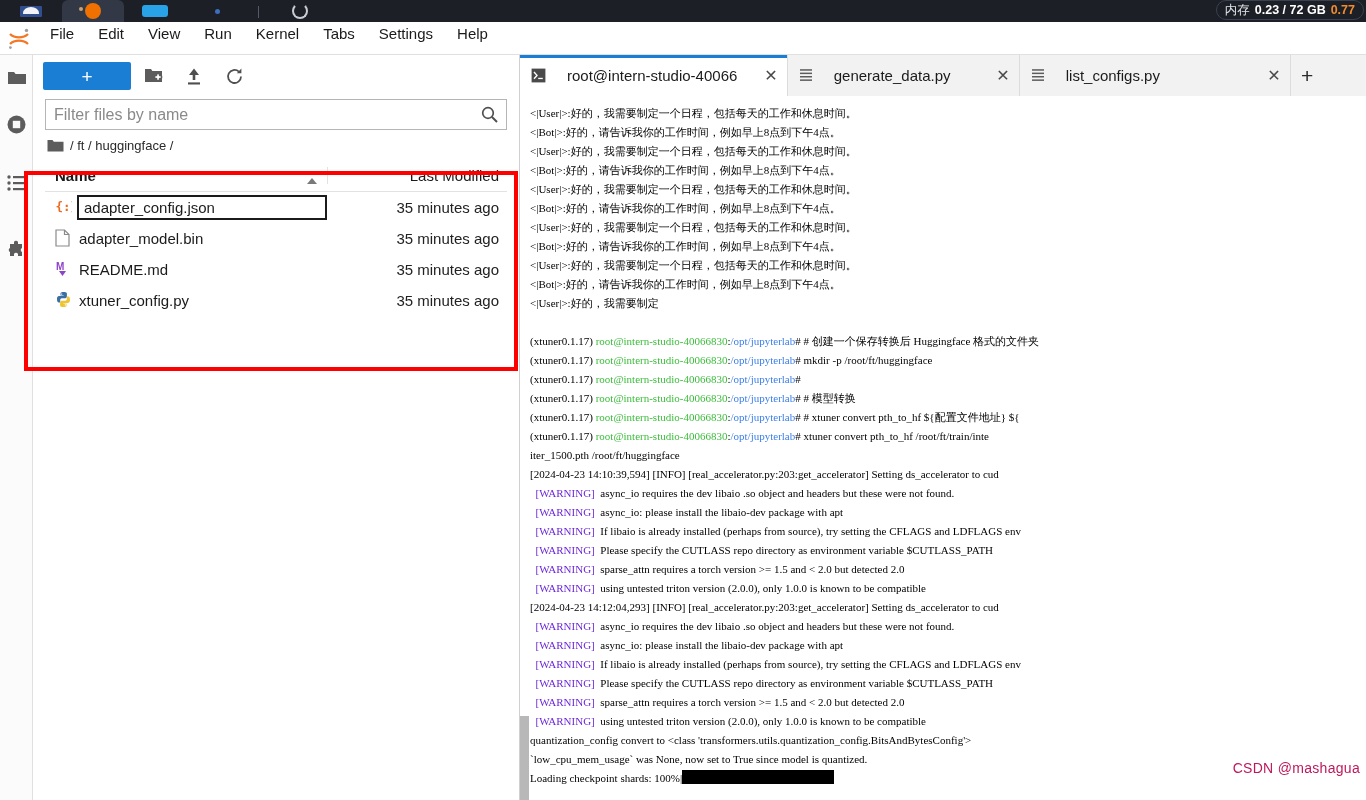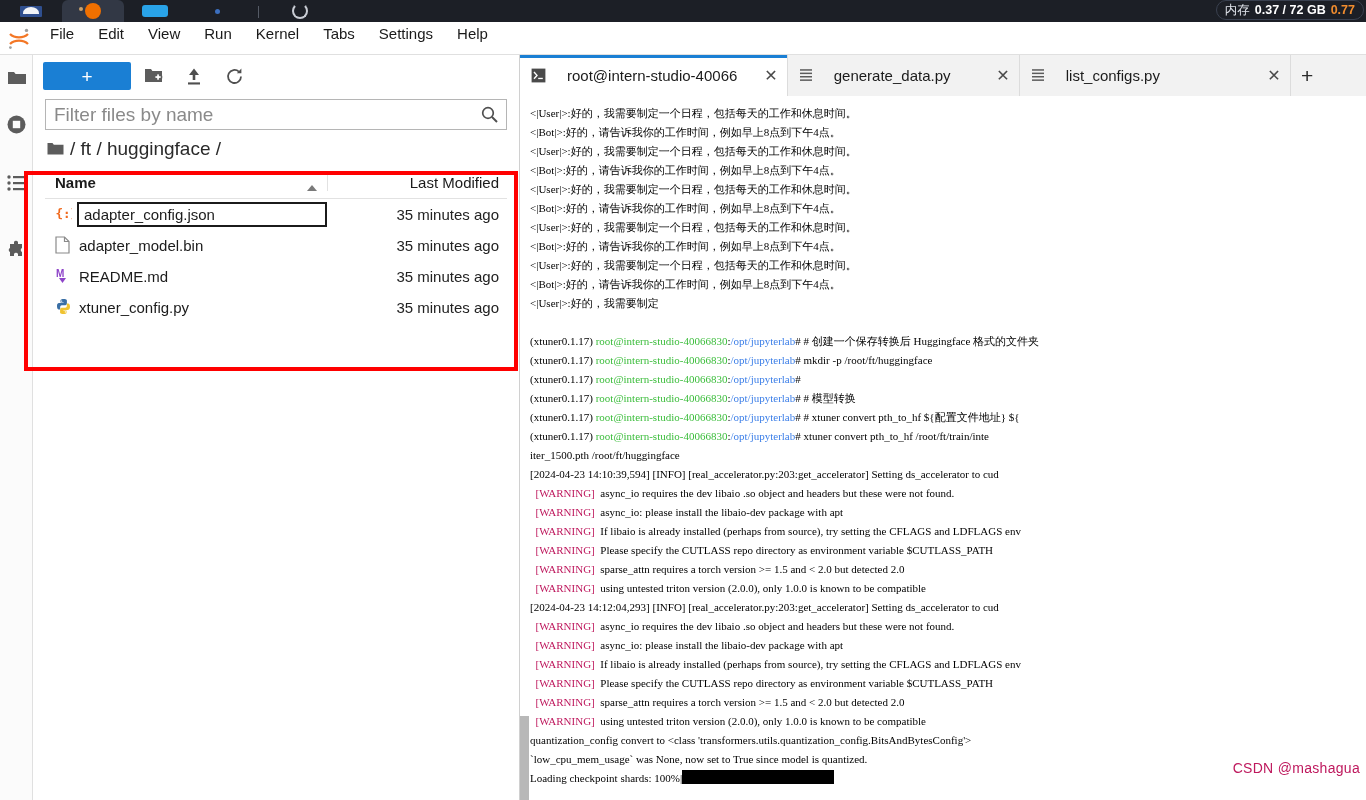--- a/index.html
+++ b/index.html
@@ -86,27 +86,27 @@
   .tb-btn {
     width: 34px; height: 28px; display: flex; align-items: center;
     justify-content: center; color: #4f4f4f; cursor: pointer; background: none;
     border: none;
   }
   .fb-filter {
     margin: 2px 12px 0 12px; height: 31px; border: 1px solid #b5b5b5;
     display: flex; align-items: center; padding: 0 8px; background: #fff;
   }
   .fb-filter input {
-    flex: 1; border: none; outline: none; font-size: 19px; color: #be185d;
+    flex: 1; border: none; outline: none; font-size: 16px; color: #be185d;
     font-family: "Liberation Sans", sans-serif; background: transparent;
   }
   .fb-filter input::placeholder { color: #8a8a8a; }
   .fb-breadcrumb {
     display: flex; align-items: center; gap: 6px; padding: 8px 12px 6px 14px;
-    font-size: 19px; color: #2a2a2a;
+    font-size: 13px; color: #2a2a2a;
   }
   .fb-listing { margin: 0 12px; }
   .fb-head {
     display: flex; border-bottom: 1px solid #e2e2e2; height: 33px;
     align-items: center; font-size: 15px; font-weight: bold; color: #1b1b1b;
   }
   .fb-head .c-name { flex: 1; display: flex; align-items: flex-end;
     padding-left: 10px; gap: 6px; }
   .fb-head .c-mod { width: 180px; text-align: right; padding-right: 8px;
     font-weight: normal; border-left: 1px solid #e2e2e2; }
@@ -170,21 +170,21 @@
   }
   .term {
     position: absolute; left: 10px; top: 8px; right: 0; bottom: 0;
     font-family: Liberation Serif, serif;
     font-size: 11px; line-height: 19px; color: #000000;
     white-space: pre; overflow: hidden;
   }
   .term .ln { height: 19px; }
   .c-green { color: #3bbd3b; }
   .c-blue  { color: #3c7fe8; }
-  .c-yellow{ color: #be185d; }
+  .c-yellow{ color: #6d28d9; }
   .c-black { color: #000000; }
   .cursor-block {
     display: inline-block; width: 152px; height: 14px;
     background: #000000; vertical-align: -2px;
   }
   .watermark {
     position: absolute; right: 6px; bottom: 24px; font-size: 14px;
     color: #be185d; font-family: "Liberation Sans", sans-serif;
     letter-spacing: 0.3px; pointer-events: none;
   }
@@ -206,21 +206,21 @@
     </div>
     <div class="os-tab">
       <div class="fav-dot"></div>
     </div>
     <div class="os-sep"></div>
     <div class="os-tab">
       <div class="fav-ring"></div>
     </div>
     <div class="mem-widget">
       <span class="mem-label">内存</span>
-      <span class="mem-val">0.37 / 72 GB</span>
+      <span class="mem-val">0.23 / 72 GB</span>
       <span class="mem-pct">0.77</span>
     </div>
   </div>
 
   <div class="menubar">
     <div class="jp-logo">
       <svg width="24" height="24" viewBox="0 0 24 24">
         <path d="M3 7 A11 8 0 0 0 21 7" fill="none" stroke="#f37726" stroke-width="2.2"></path>
         <path d="M3 17 A11 8 0 0 1 21 17" fill="none" stroke="#f37726" stroke-width="2.2"></path>
         <circle cx="19.5" cy="3.4" r="1.7" fill="#9e9e9e"></circle>

